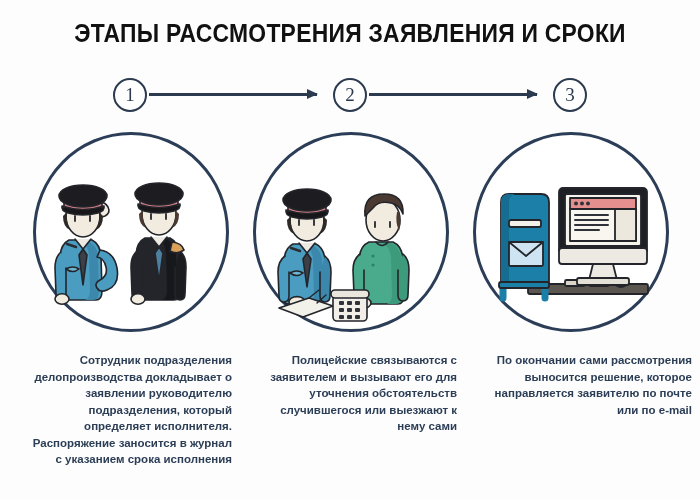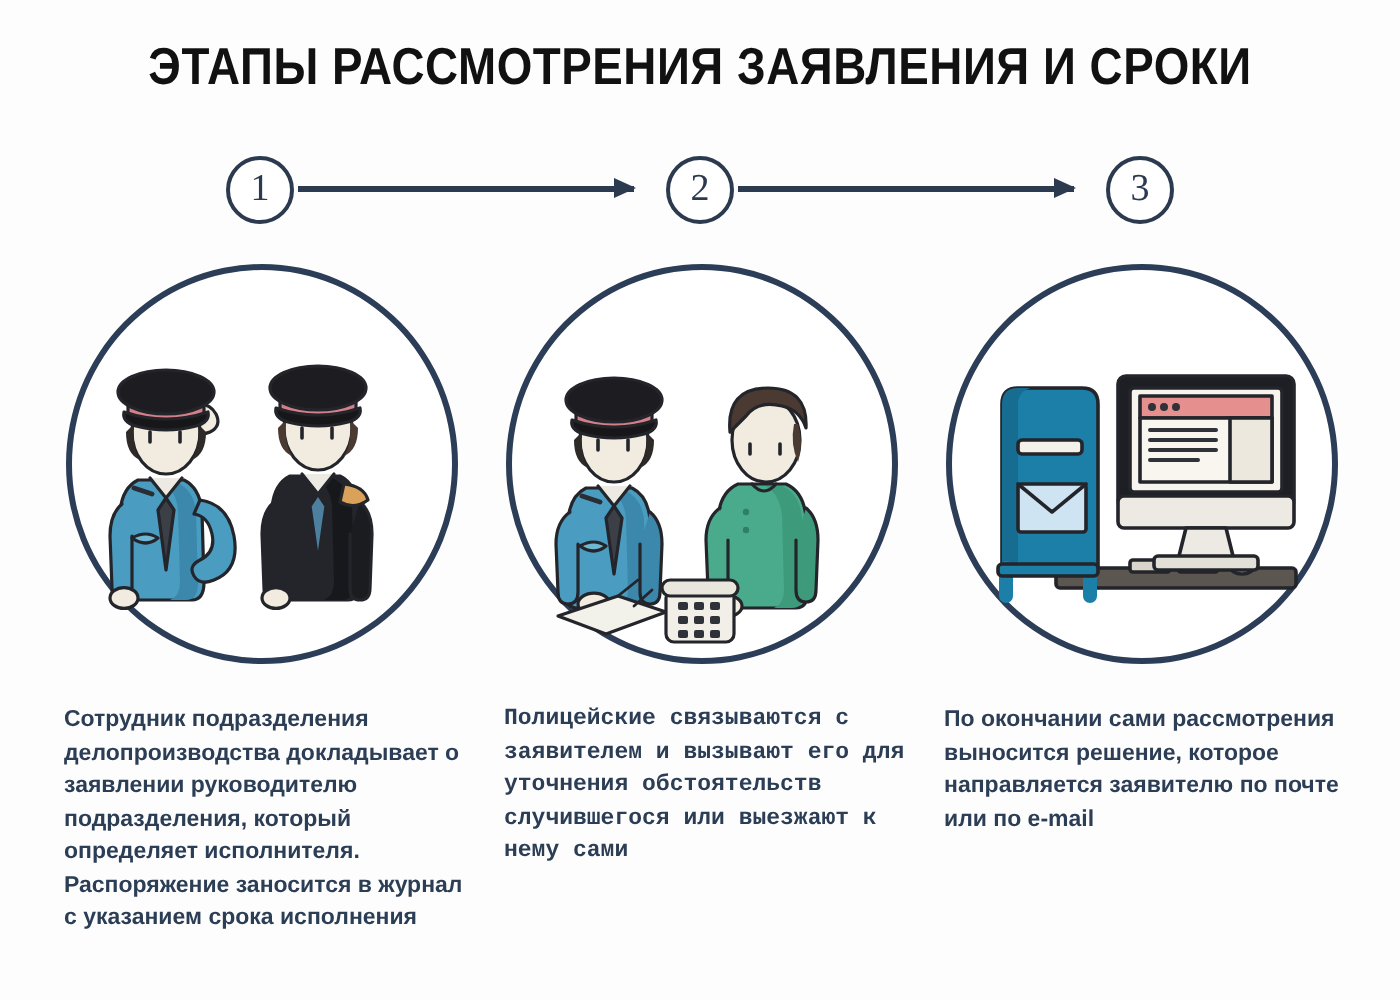--- a/index.html
+++ b/index.html
@@ -109,23 +109,24 @@
 
   
   .caption {
     position: absolute;
     top: 352px;
     font-family: "Liberation Sans", "DejaVu Sans", sans-serif;
     font-size: 11.5px;
     line-height: 16.5px;
     color: #2c3e56;
     font-weight: 600;
+    text-align: right;
   }
   #caption-1 { left: 32px; width: 200px; }
-  #caption-2 { left: 252px; width: 205px; font-family: Liberation Mono, monospace; }
+  #caption-2 { left: 252px; width: 205px; }
   #caption-3 { left: 472px; width: 220px; }
 </style>
 </head>
 <body>
 
 <div id="title">ЭТАПЫ РАССМОТРЕНИЯ ЗАЯВЛЕНИЯ И СРОКИ</div>
 
 <div id="rail">
   <div id="circle-1" class="step-circle">
     <span>1</span>

